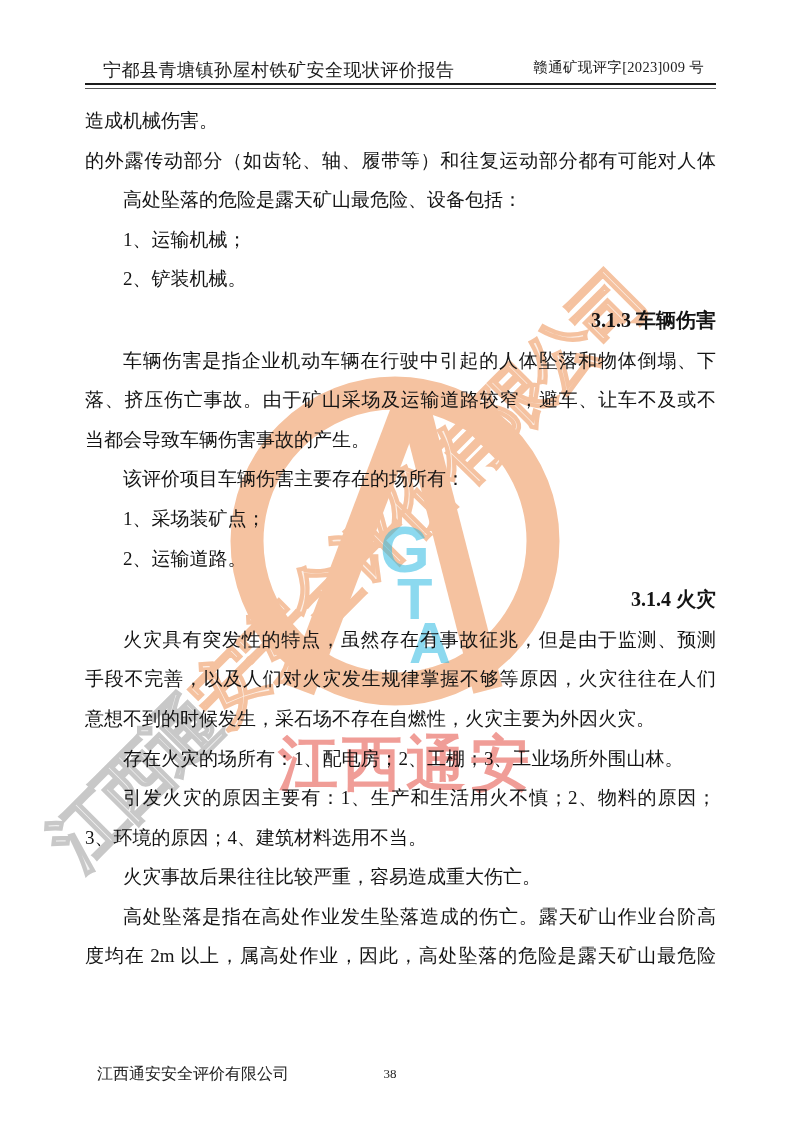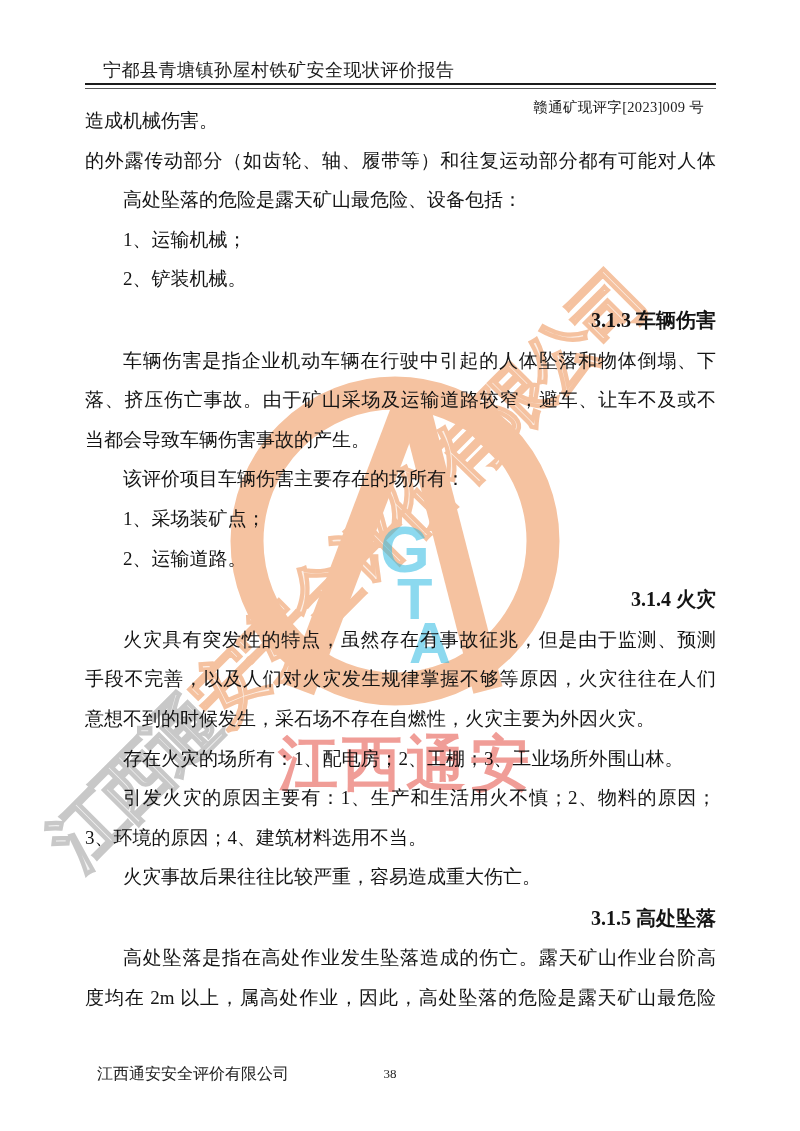--- a/index.html
+++ b/index.html
@@ -2,21 +2,21 @@
 <html style="--peach: #f5c2a0; --cyan: rgba(45,185,225,0.55); --red: rgba(226,60,48,0.5);"><head>
 <meta charset="utf-8">
 <style>
   html,body{margin:0;padding:0;}
   body{
     width:800px;height:1131px;position:relative;overflow:hidden;
     background:#ffffff;font-family:"Liberation Serif",serif;color:#141414;
   }
   
   .header-left{position:absolute;left:103px;top:58px;font-size:18px;letter-spacing:.5px;color:#1c1c1c;white-space:nowrap;z-index:2;}
-  .header-right{position:absolute;right:96px;top:58px;font-size:14.5px;letter-spacing:.3px;color:#1c1c1c;white-space:nowrap;z-index:2;margin-top:40px;}
+  .header-right{position:absolute;right:96px;top:58px;font-size:14.5px;letter-spacing:.3px;color:#1c1c1c;white-space:nowrap;z-index:2;}
   .rule1{position:absolute;left:85px;width:631px;top:83px;height:2px;background:#1b1b1b;z-index:2;}
   .rule2{position:absolute;left:85px;width:631px;top:88px;height:1px;background:#555;z-index:2;}
   
   .content{position:absolute;left:85px;top:101px;width:631px;z-index:2;}
   .line{font-size:19px;line-height:39.6px;color:#141414;}
   .line.indent{text-indent:38px;}
   .line.fill{text-align:justify;text-align-last:justify;}
   .line.heading{font-weight:bold;font-size:20px;margin-top:2px;text-align:right;}
   
   .footer-company{position:absolute;left:97px;top:1064px;font-size:16px;color:#222;z-index:2;}
@@ -77,21 +77,20 @@
     <div class="line indent">1、采场装矿点；</div>
     <div class="line indent">2、运输道路。</div>
     <div class="line heading">3.1.4 火灾</div>
     <div class="line indent fill">火灾具有突发性的特点，虽然存在有事故征兆，但是由于监测、预测</div>
     <div class="line fill">手段不完善，以及人们对火灾发生规律掌握不够等原因，火灾往往在人们</div>
     <div class="line">意想不到的时候发生，采石场不存在自燃性，火灾主要为外因火灾。</div>
     <div class="line indent">存在火灾的场所有：1、配电房；2、工棚；3、工业场所外围山林。</div>
     <div class="line indent fill">引发火灾的原因主要有：1、生产和生活用火不慎；2、物料的原因；</div>
     <div class="line">3、环境的原因；4、建筑材料选用不当。</div>
     <div class="line indent">火灾事故后果往往比较严重，容易造成重大伤亡。</div>
-    <div class="line heading">3.1.5 高处坠落</div>
     <div class="line indent fill">高处坠落是指在高处作业发生坠落造成的伤亡。露天矿山作业台阶高</div>
     <div class="line fill">度均在 2m 以上，属高处作业，因此，高处坠落的危险是露天矿山最危险</div>
   </div>
 
 <div class="wm-stamp">江西通安</div>
 
 <div class="footer-company">江西通安安全评价有限公司</div>
 <div class="footer-page">38</div>
 
 </body></html>

